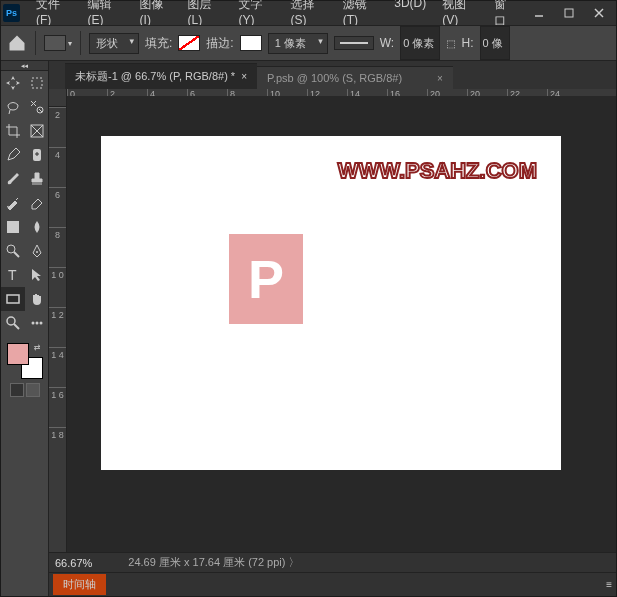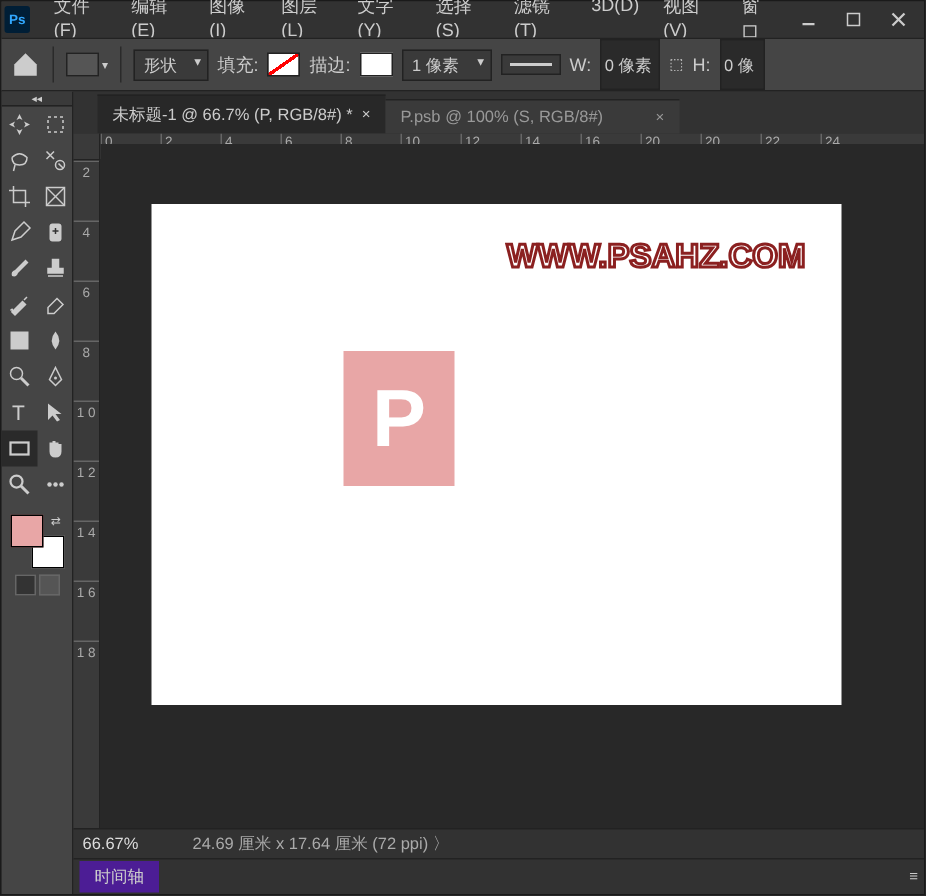--- a/index.html
+++ b/index.html
@@ -46,21 +46,21 @@
 .ruler-v span{flex:0 0 40px;padding-top:2px;text-align:center;border-top:1px solid #666;}
 .ruler-corner{position:absolute;top:0;left:0;width:18px;height:18px;background:#3a3a3a;border-right:1px solid #222;border-bottom:1px solid #222;}
 .canvas-area{margin:7px 0 0 18px;flex:1;background:#282828;position:relative;overflow:hidden;}
 .doc{position:absolute;top:40px;left:34px;width:460px;height:334px;background:#fff;}
 .watermark{position:absolute;top:22px;right:24px;font-size:22px;font-weight:900;color:#fff;-webkit-text-stroke:2px #8b2020;letter-spacing:0;font-family:Arial,sans-serif;}
 .pink-box{position:absolute;top:98px;left:128px;width:74px;height:90px;background:#e8a6a6;display:flex;align-items:center;justify-content:center;font-size:54px;font-weight:900;color:#fff;font-family:Arial,sans-serif;}
 .statusbar{height:20px;background:#323232;display:flex;align-items:center;padding:0 6px;font-size:11px;gap:8px;border-top:1px solid #222;}
 .status-zoom{color:#ddd;}
 .status-info{color:#aaa;margin-left:28px;}
 .panel-row{height:24px;background:#323232;display:flex;align-items:center;padding:0 4px;border-top:1px solid #222;}
-.panel-tab{padding:3px 10px;background:#4c1d95;font-size:11px;}
+.panel-tab{padding:3px 10px;background:#c2410c;font-size:11px;}
 .panel-menu{margin-left:auto;font-size:10px;cursor:pointer;}
 .line-style{width:40px;height:14px;background:#3a3a3a;border:1px solid #222;display:flex;align-items:center;justify-content:center;}
 .line-style::before{content:"";width:28px;height:2px;background:#ccc;}
 input.num{width:40px;background:#2a2a2a;border:1px solid #222;color:#ccc;font-size:11px;padding:10px 2px;}
 </style>
 </head>
 <body>
 
 <div class="app">
   <div class="titlebar">

